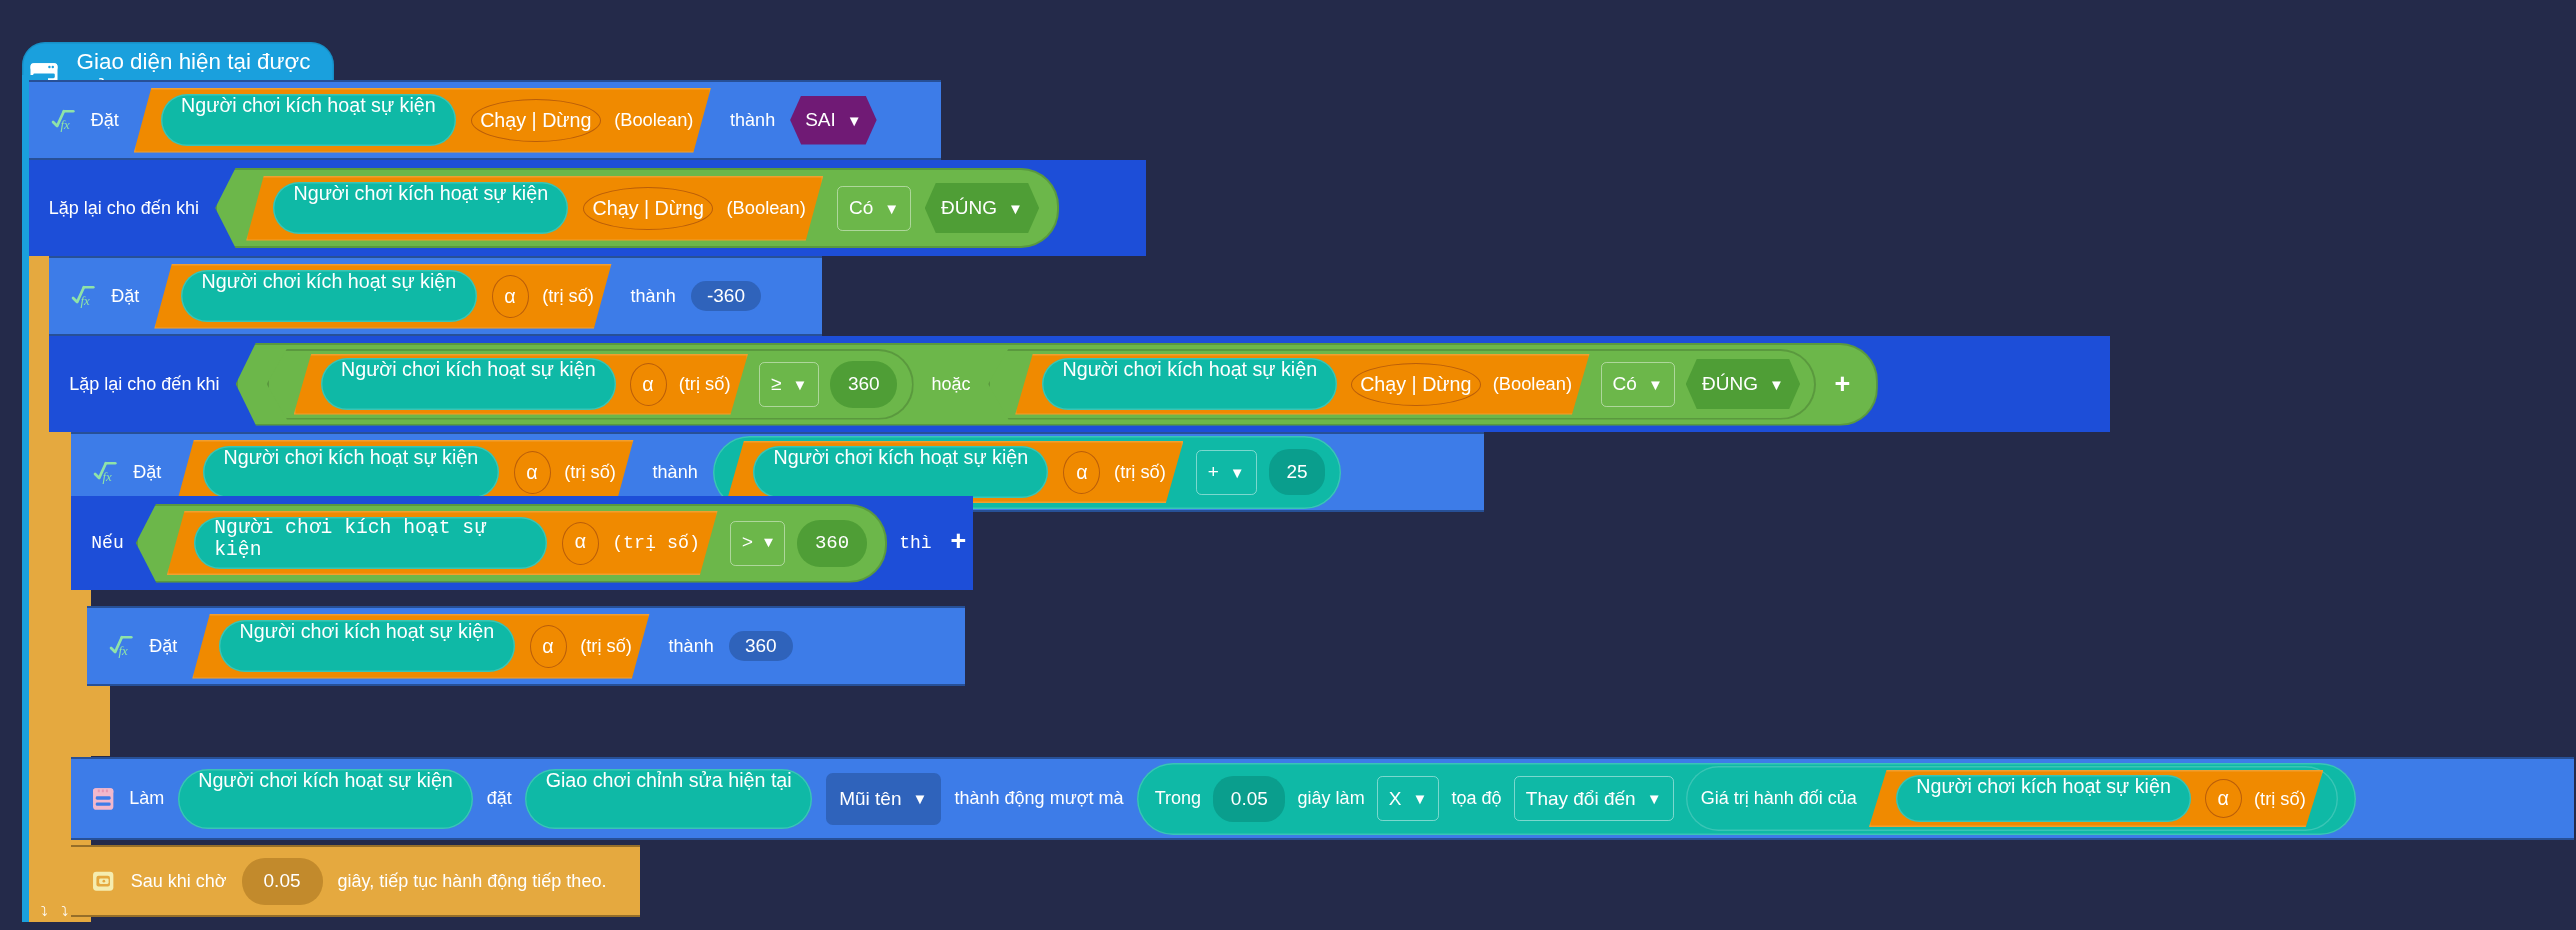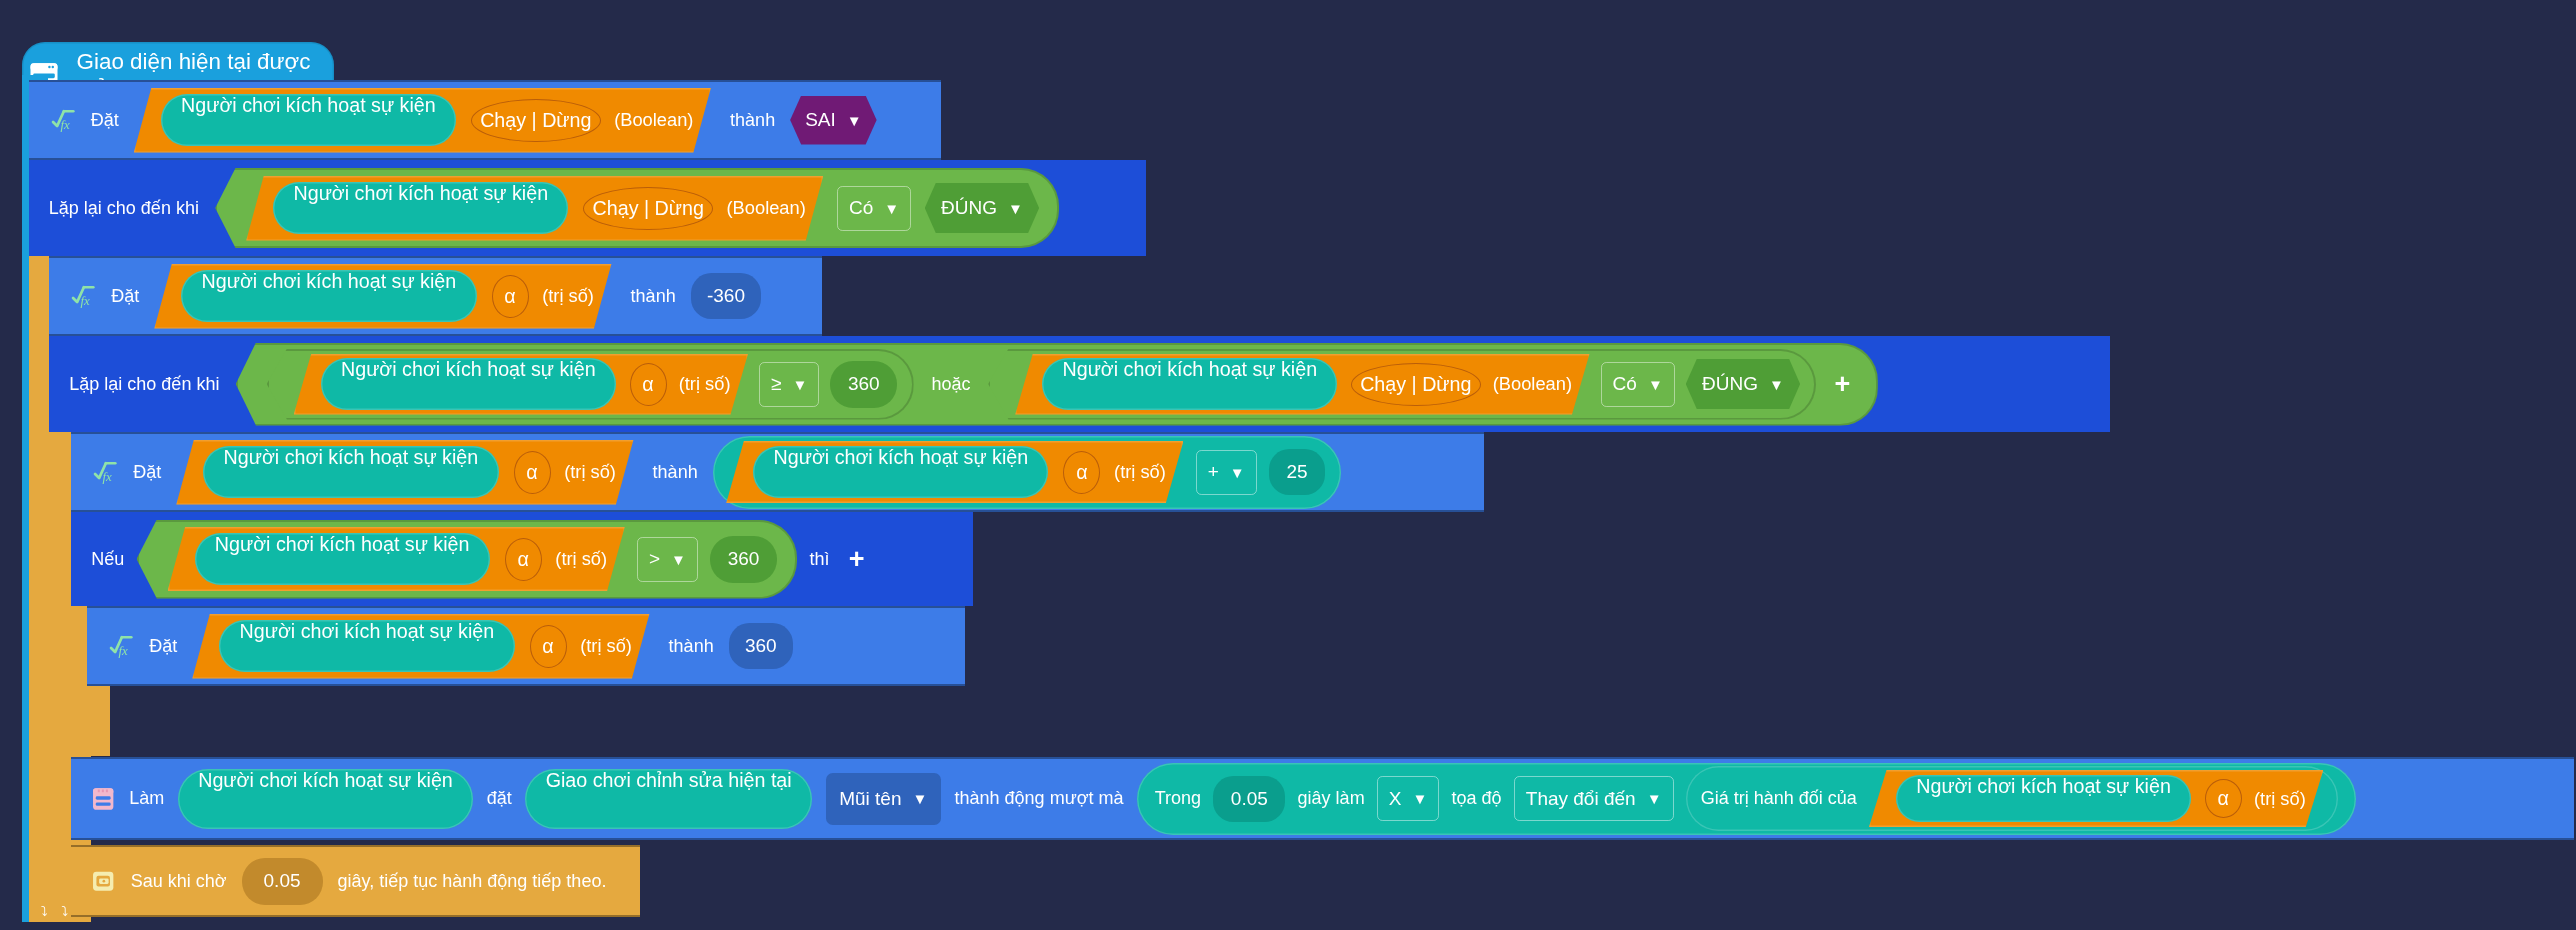--- a/index.html
+++ b/index.html
@@ -141,21 +141,21 @@
     padding:0 15px;height:49px;
   }
   .dd.darkblue{background:#2f63bb;border-radius:6.8px;height:52px;padding:0 13.6px;}
   .dd.tealfield{border:1.4px solid rgba(255,255,255,.45);border-radius:5.4px;}
   .num{
     display:inline-flex;align-items:center;justify-content:center;
     border-radius:20.3px;
     font-size:19px;color:#fff;white-space:nowrap;
     box-sizing:border-box;
   }
-  .num.blue{background:#2f63bb;height:46px;padding:0 16.3px;}
+  .num.blue{background:#2f63bb;height:30px;padding:0 16.3px;}
   .num.green{background:#4f9e36;height:47px;padding:0 17.6px;border-radius:23px;}
   .num.teal{background:#0a9e8d;height:46px;padding:0 17.6px;}
   .num.gold{background:#c28a2c;height:47px;padding:0 22px;border-radius:23px;}
   .caret{font-size:15px;line-height:1;}
   .plus{
     display:inline-flex;align-items:center;justify-content:center;
     width:30px;height:30px;color:#fff;font-size:27px;line-height:1;
     font-weight:bold;
   }
   
@@ -308,21 +308,21 @@
       <span class="lbl-sm" style="margin-left:13.6px;">(trị số)</span>
     </span>
     <span class="dd tealfield">
       <span>+</span>
       <span class="caret">▼</span>
     </span>
     <span class="num teal">25</span>
   </span>
 </div>
 
-<div class="loop" style="left:71px;top:512px;width:902px;height:94px;">
+<div class="loop" style="left:71px;top:496px;width:902px;height:94px;font-family:Liberation Mono, monospace;">
   <div class="loop-head" style="gap:12.2px;">
     <span class="lbl">Nếu</span>
     <span class="hexshell" style="height:79px;gap:12.2px;">
       <span class="orangehex" style="height:64px;">
         <span class="rep-teal">Người chơi kích hoạt sự kiện</span>
         <span class="chip-slot" style="margin-left:15px;">α</span>
         <span class="lbl-sm" style="margin-left:13.6px;">(trị số)</span>
       </span>
       <span class="dd outline">
         <span>&gt;</span>

